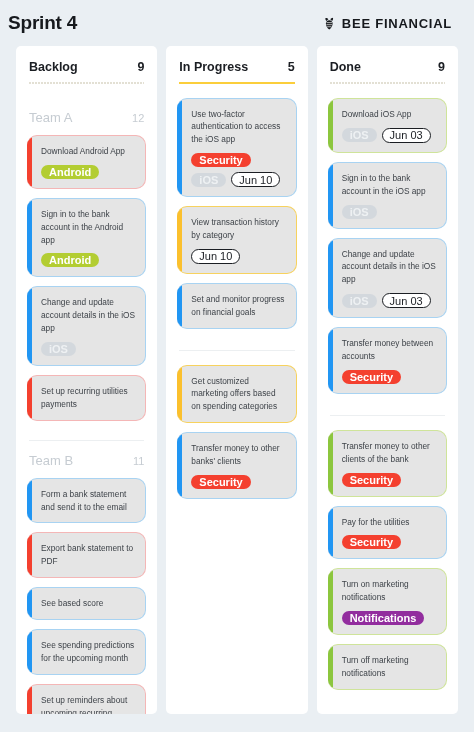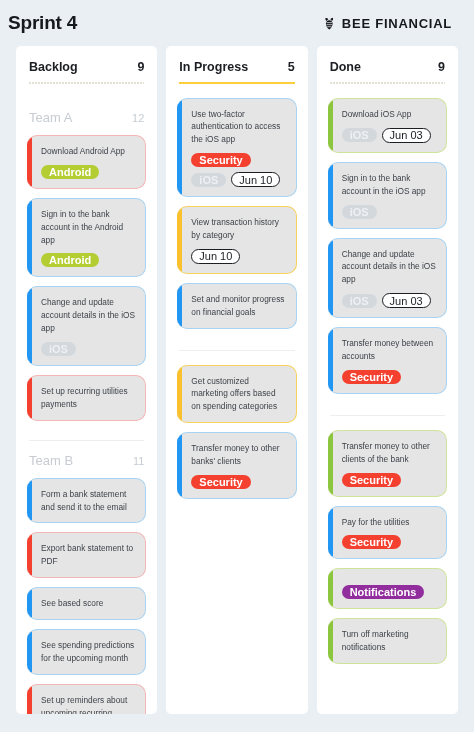--- a/index.html
+++ b/index.html
@@ -275,20 +275,21 @@
               <span class="tag tag-security">Security</span>
             </div>
           </div>
           <div class="card accent-blue">
             <div class="card-text">Pay for the utilities</div>
             <div class="tag-row">
               <span class="tag tag-security">Security</span>
             </div>
           </div>
           <div class="card accent-green">
+            <div class="card-text">Turn on marketing notifications</div>
             <div class="tag-row">
               <span class="tag tag-notifications">Notifications</span>
             </div>
           </div>
           <div class="card accent-green">
             <div class="card-text">Turn off marketing notifications</div>
           </div>
         </div>
       </div>
     </div>

